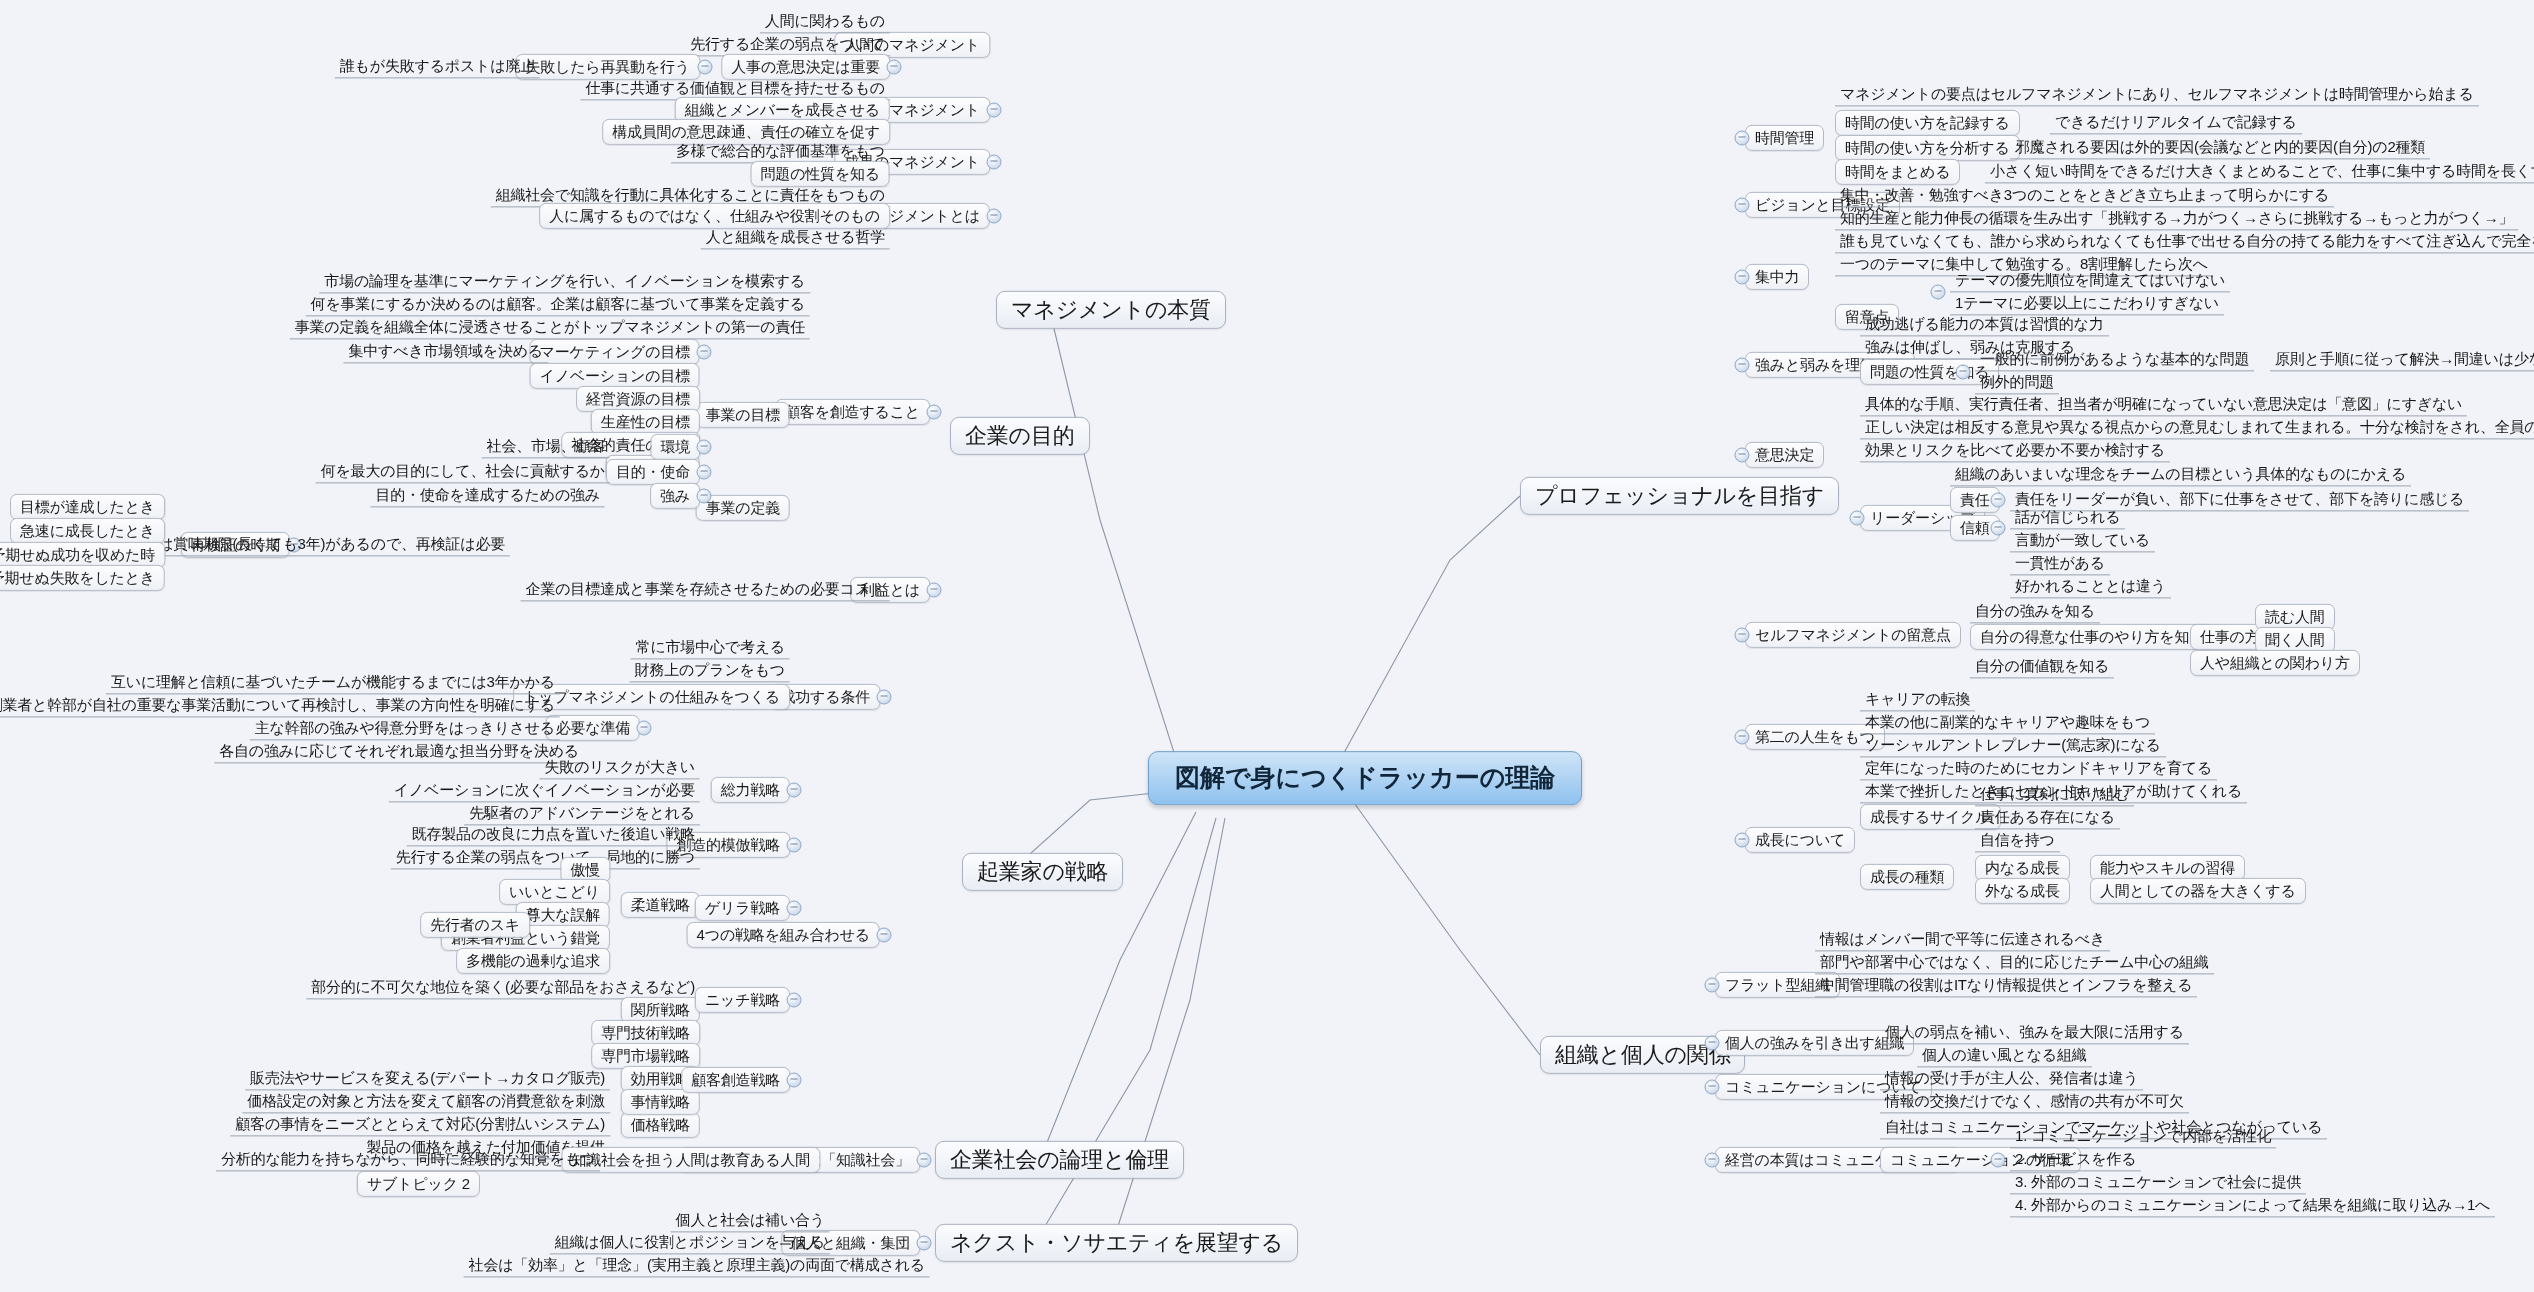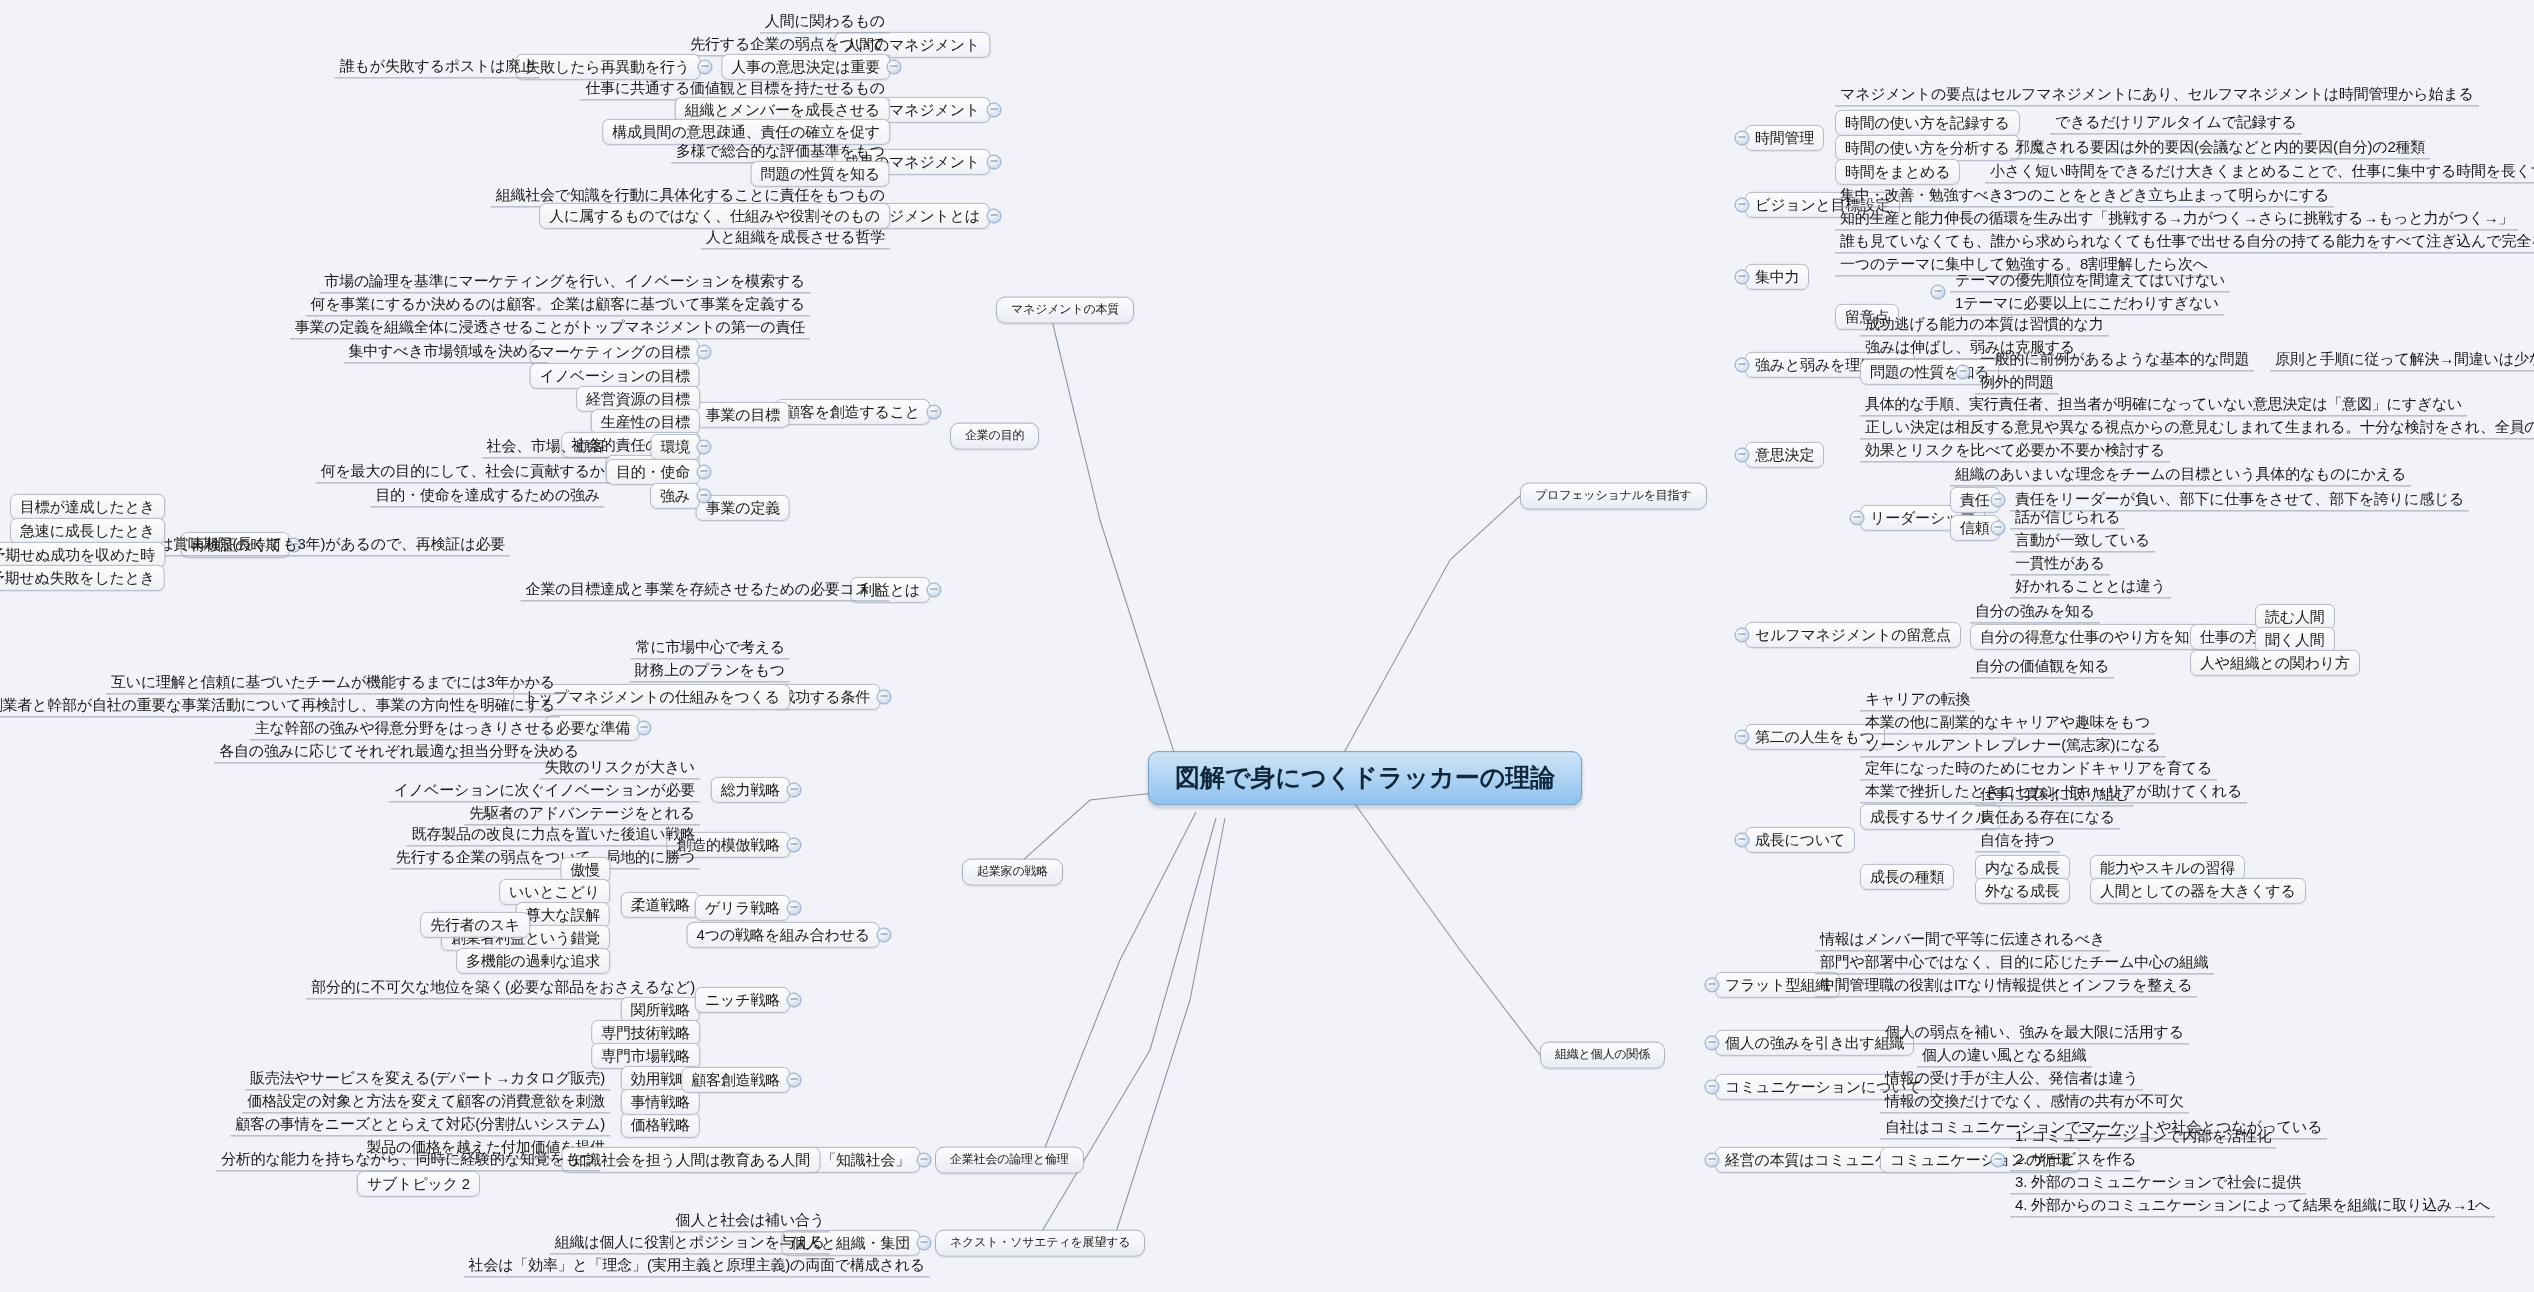--- a/index.html
+++ b/index.html
@@ -36,21 +36,21 @@
     border-radius:7px;
     background:linear-gradient(#fdfdfe,#eef1f6);
     box-shadow:0 1px 1px rgba(0,0,0,.07);
   }
   
   .branch{
     padding:5px 14px 6px 14px;
     border:1px solid #aab2c0;
     border-radius:9px;
     background:linear-gradient(#fbfcfe,#e9edf4);
-    font-size:12px;
+    font-size:22px;
     box-shadow:0 1px 2px rgba(0,0,0,.08);
   }
   
   .root{
     padding:11px 26px 12px 26px;
     border:1px solid #6f9fc8;
     border-radius:10px;
     background:linear-gradient(#cfe4f7,#8fc2ef);
     font-size:25px;
     font-weight:bold;

